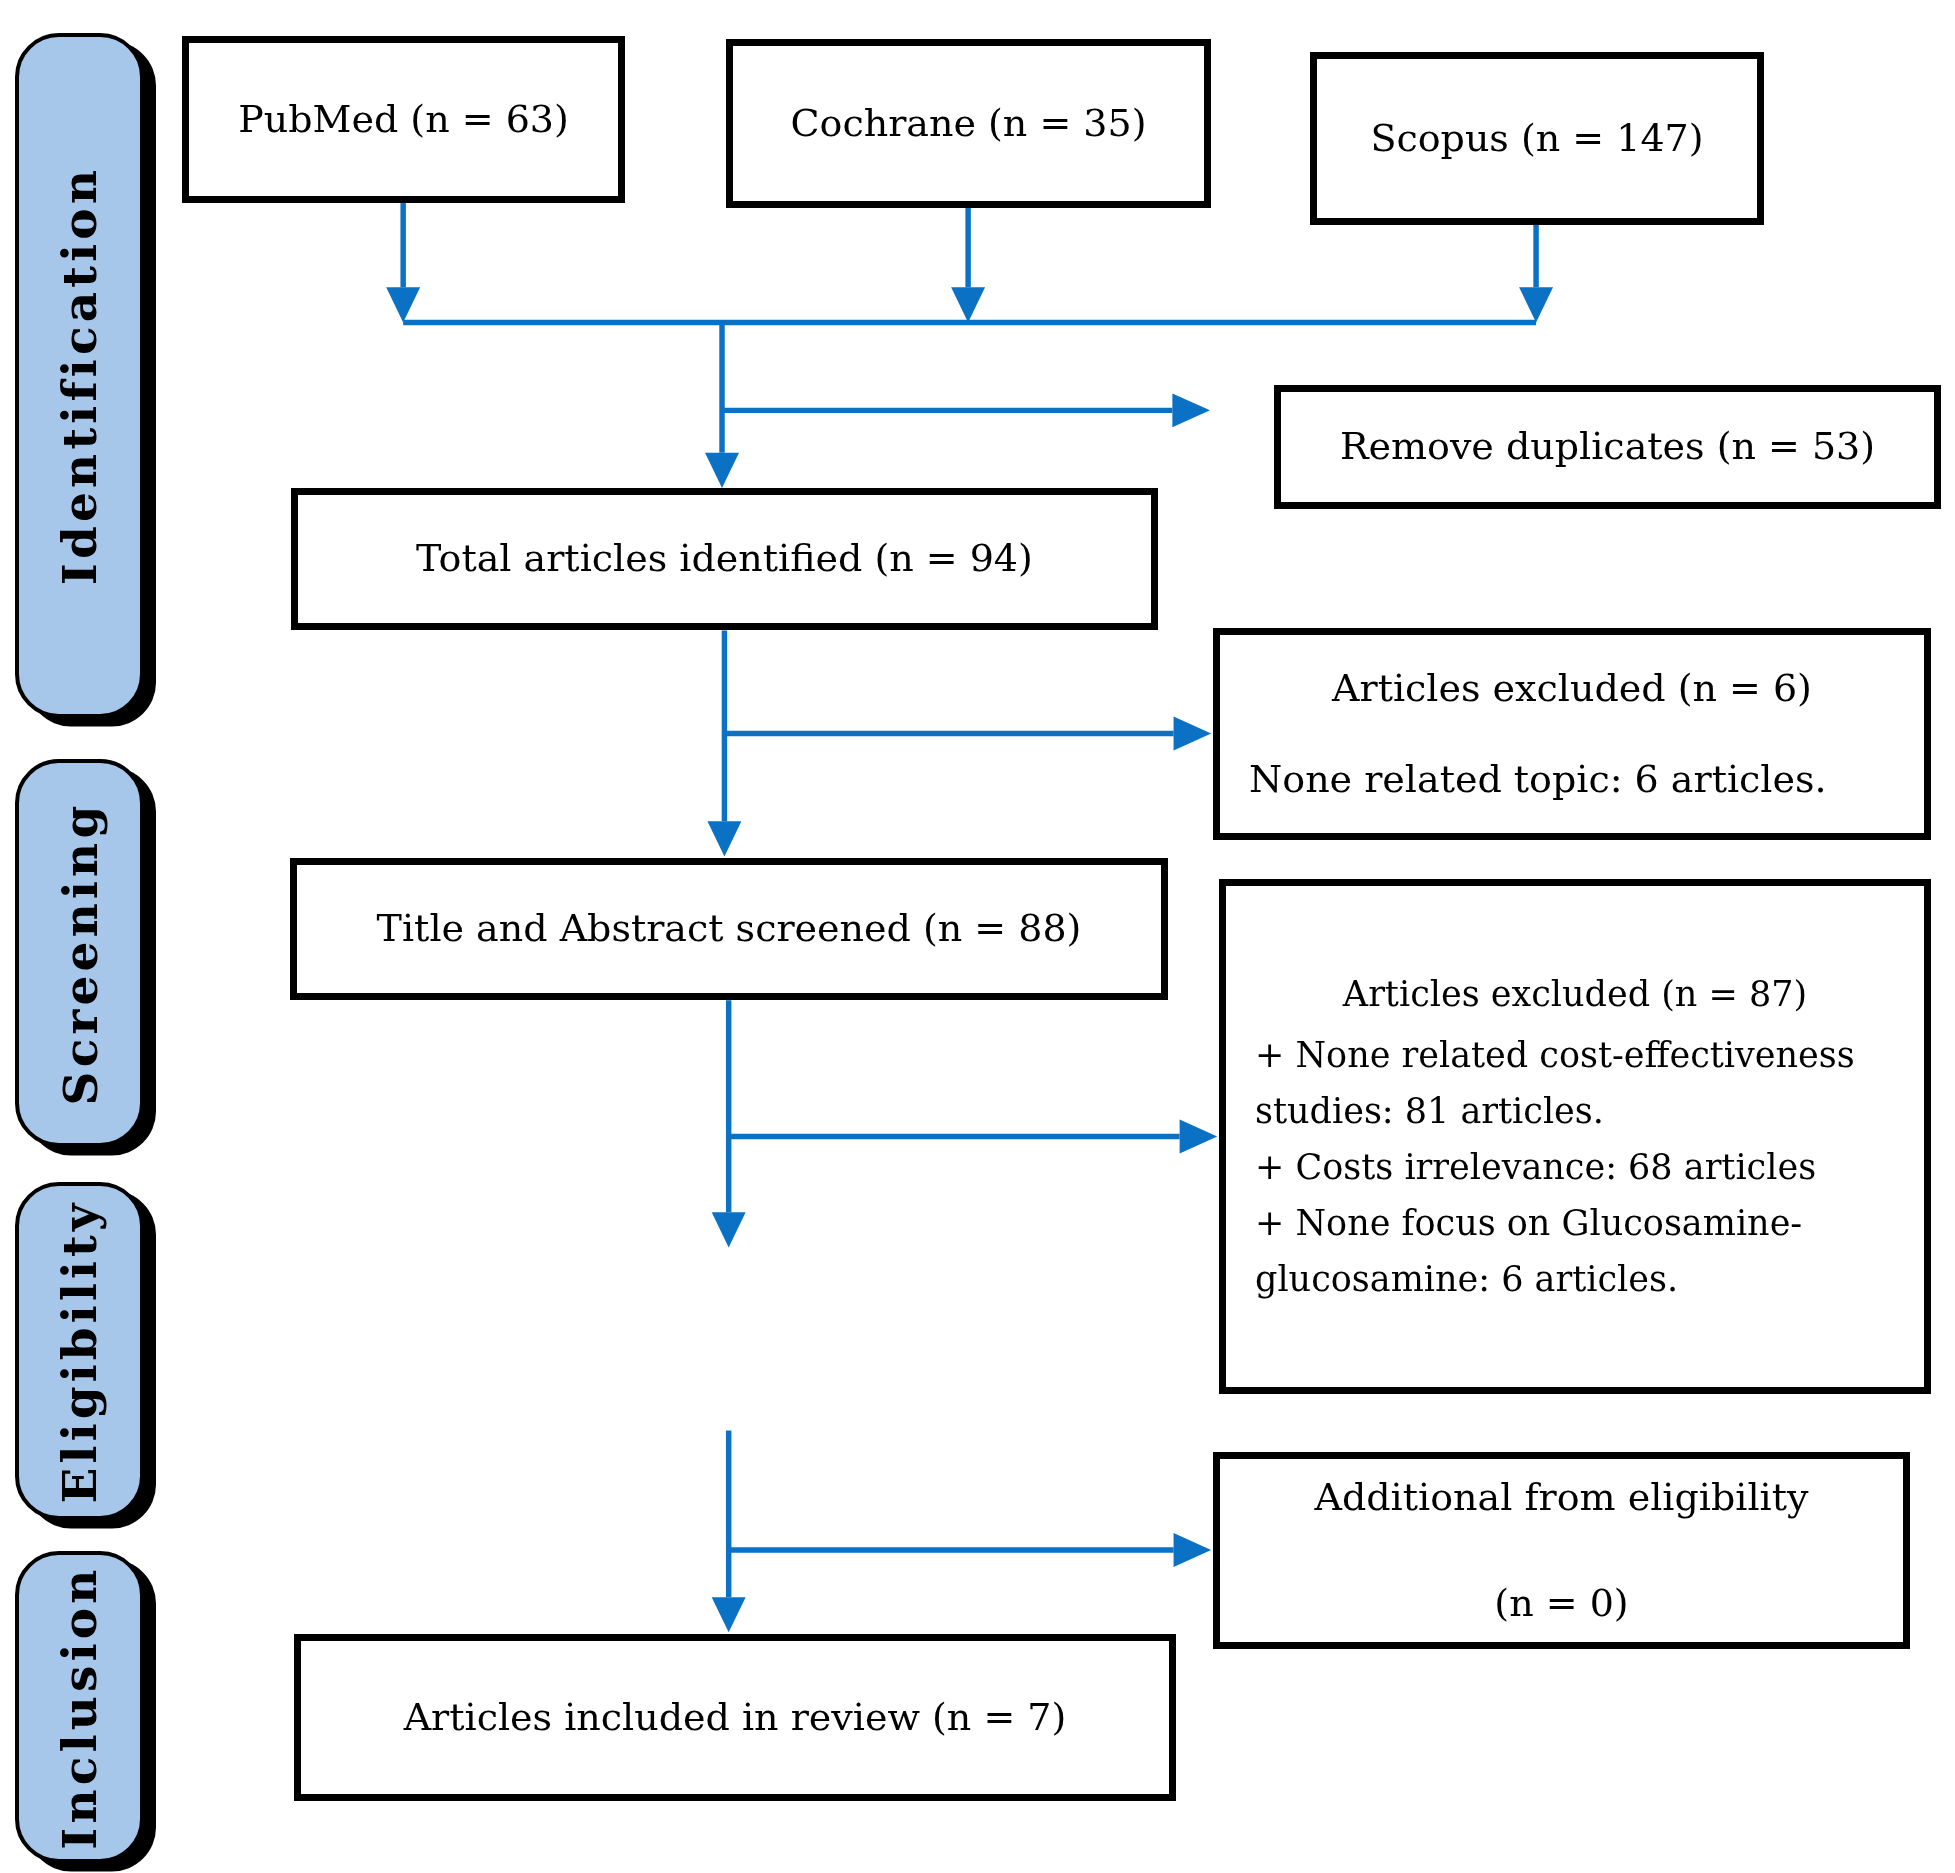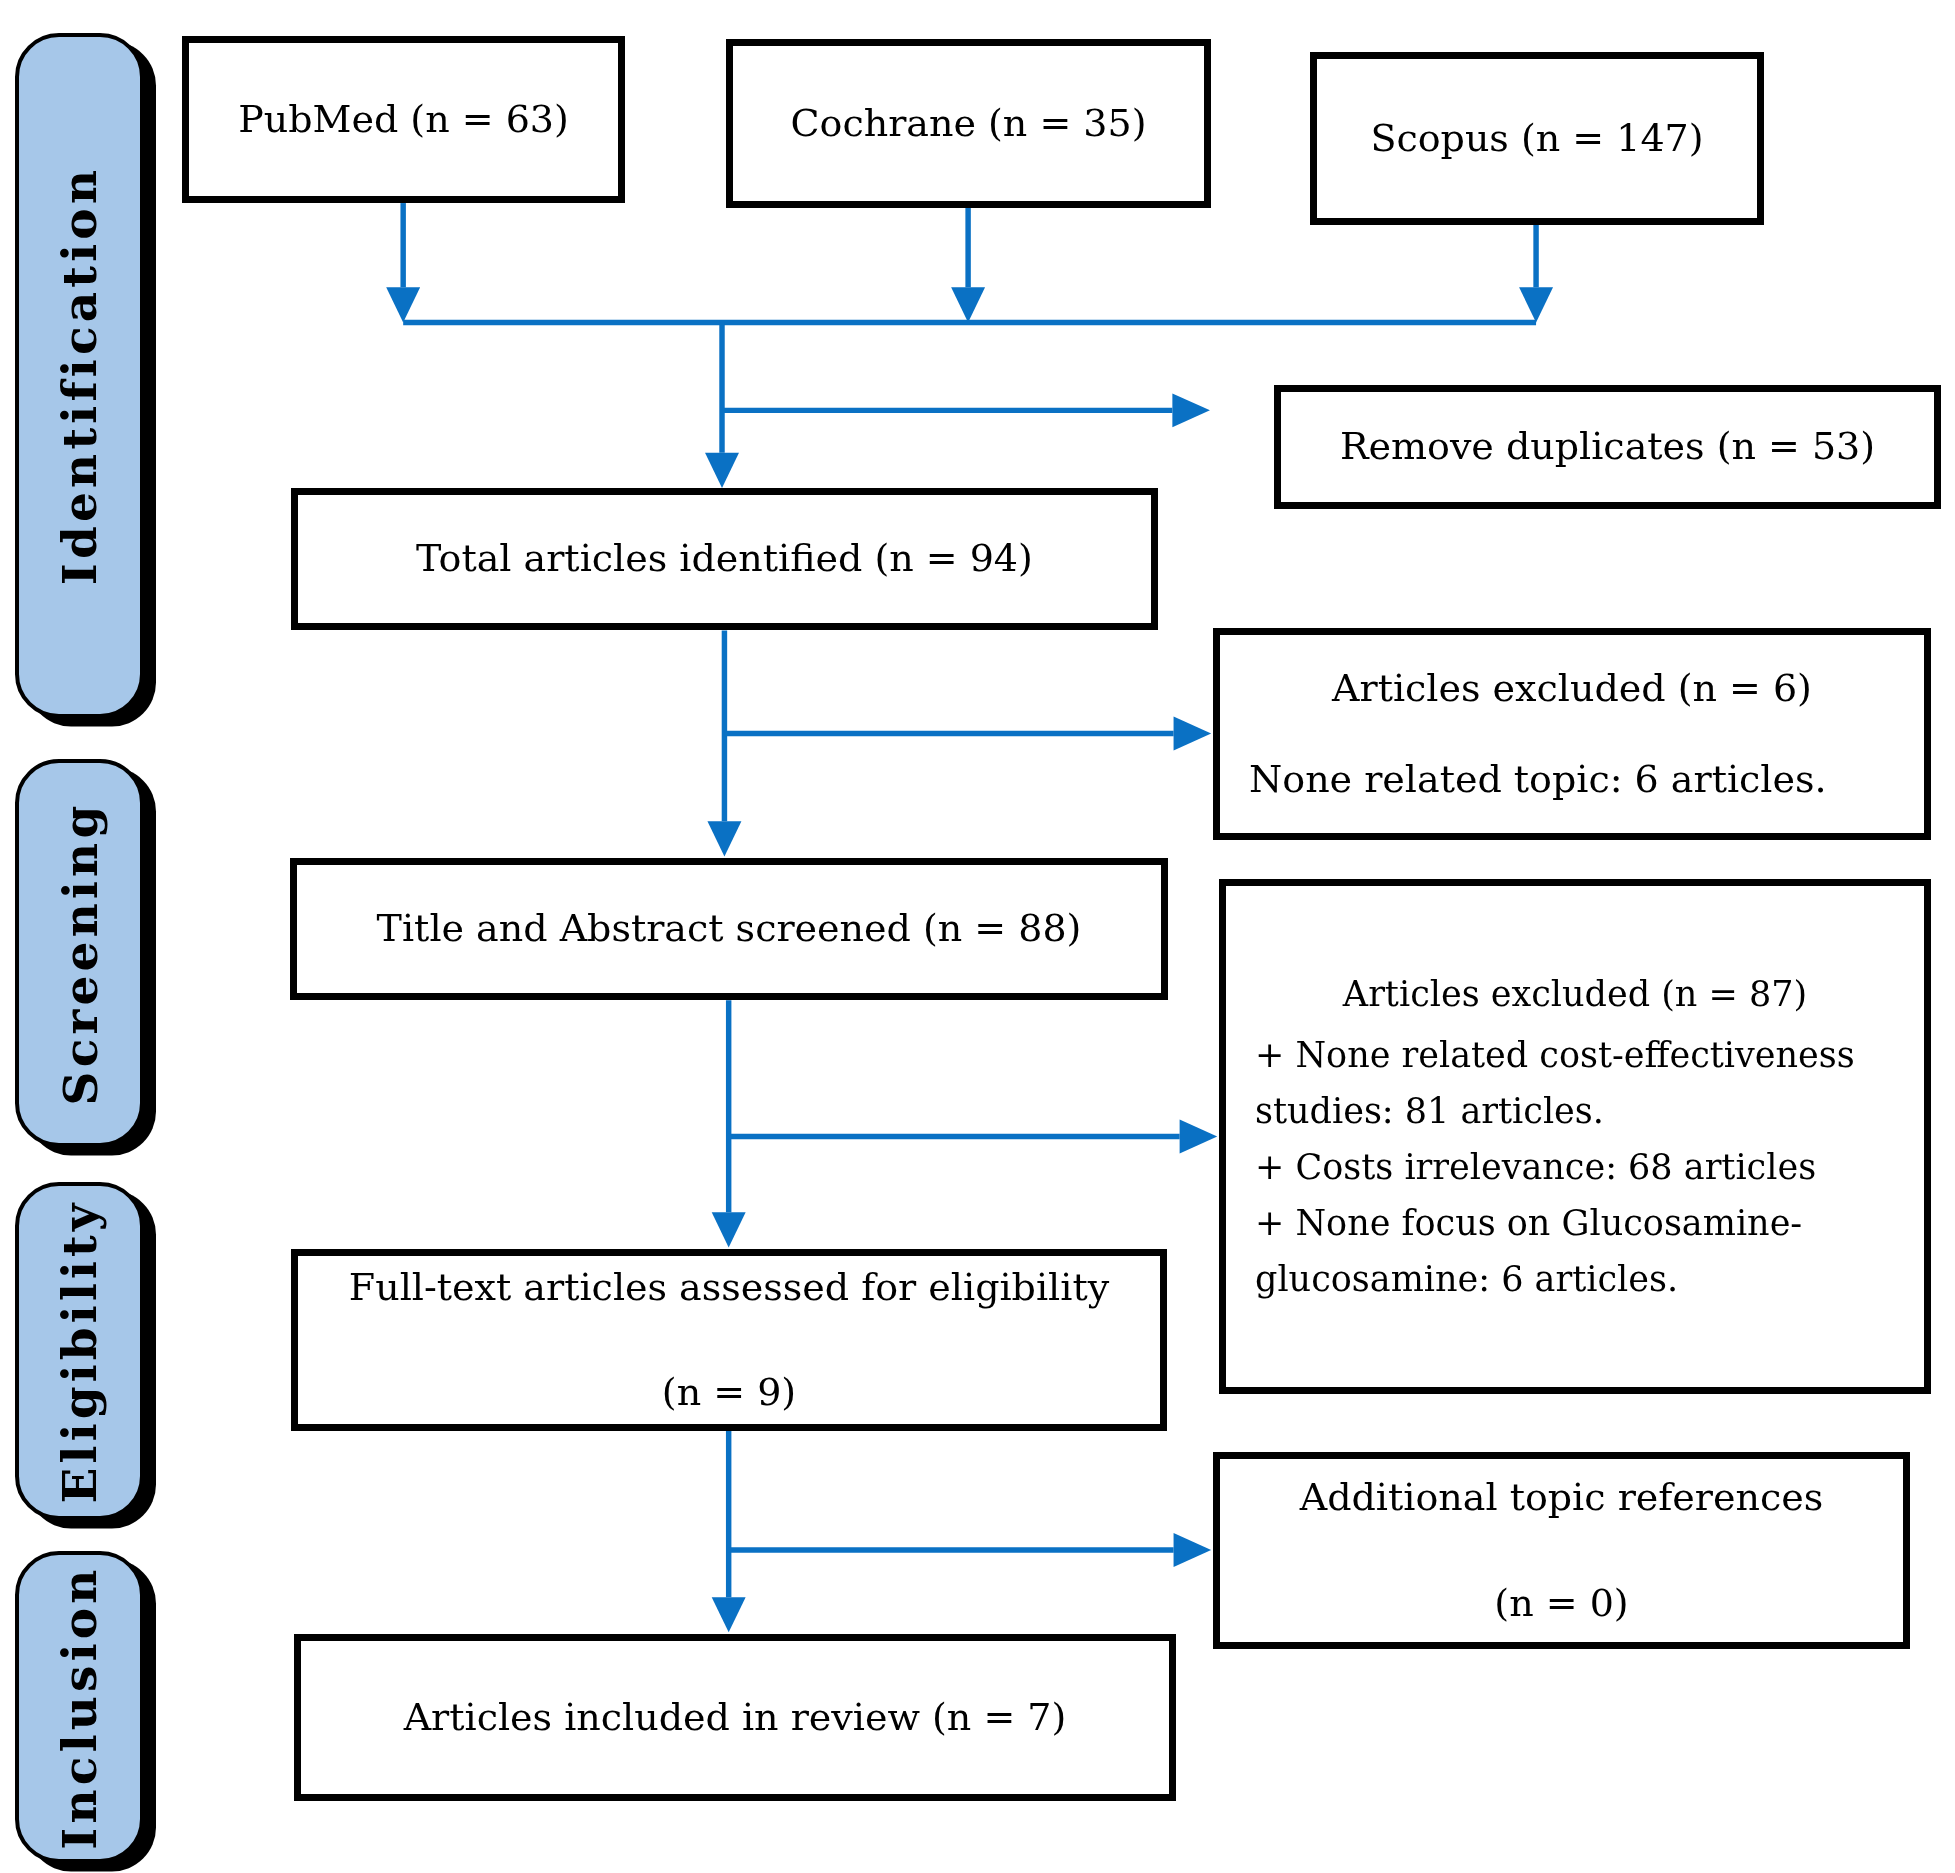--- a/index.html
+++ b/index.html
@@ -158,27 +158,23 @@
   <div class="box" style="left:290px;top:858px;width:878px;height:142px;justify-content:center;">
     <span class="line">Title and Abstract screened (n = 88)</span>
   </div>
 
   <div class="box box-excluded87" style="left:1219px;top:879px;width:712px;height:515px;">
     <span class="line heading">Articles excluded (n = 87)</span>
     <span class="line left">+ None related cost-effectiveness studies: 81 articles.</span>
     <span class="line left">+ Costs irrelevance: 68 articles</span>
     <span class="line left">+ None focus on Glucosamine-glucosamine: 6 articles.</span>
   </div>
-  <div class="box gap-lg" style="left:291px;top:1249px;width:876px;height:182px;">
-    <span class="line">Full-text articles assessed for eligibility</span>
-    <span class="line">(n = 9)</span>
-  </div>
 
   <div class="box gap-lg" style="left:1213px;top:1452px;width:697px;height:197px;">
-    <span class="line">Additional topic references</span>
+    <span class="line">Additional from eligibility</span>
     <span class="line">(n = 0)</span>
   </div>
   <div class="box" style="left:294px;top:1634px;width:882px;height:167px;">
     <span class="line">Articles included in review (n = 7)</span>
   </div>
 
 </div>
 
 
 </body></html>

